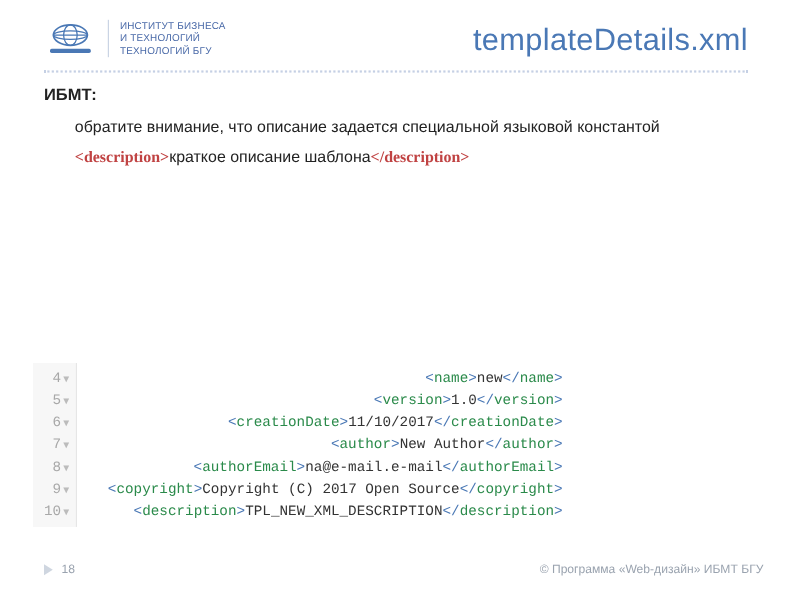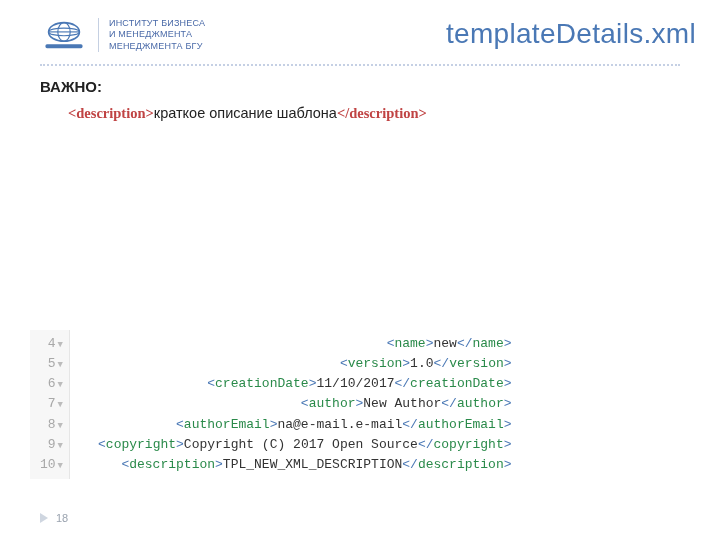--- a/index.html
+++ b/index.html
@@ -6,23 +6,23 @@
   body {
     width: 720px;
     height: 540px;
     background: #fff;
     font-family: Verdana, Geneva, sans-serif;
     position: relative;
     overflow: hidden;
   }
   .header {
     display: flex;
-    align-items: flex-start;
+    align-items: flex-end;
     justify-content: space-between;
-    padding: 18px 24px 8px 40px;
+    padding: 18px 40px 8px 40px;
     gap: 28px;
   }
   .brand {
     display: flex;
     align-items: center;
     gap: 10px;
   }
   .logo {
     width: 48px;
     height: 34px;
@@ -128,31 +128,32 @@
   <div class="brand">
     <svg class="logo" viewBox="0 0 60 44">
       <ellipse cx="30" cy="18" rx="20" ry="12" fill="none" stroke="#4a78b5" stroke-width="2"></ellipse>
       <ellipse cx="30" cy="18" rx="20" ry="5" fill="none" stroke="#4a78b5" stroke-width="1.5"></ellipse>
       <ellipse cx="30" cy="18" rx="8" ry="12" fill="none" stroke="#4a78b5" stroke-width="1.5"></ellipse>
       <line x1="10" y1="18" x2="50" y2="18" stroke="#4a78b5" stroke-width="1.5"></line>
       <rect x="6" y="34" width="48" height="5" rx="2" fill="#4a78b5"></rect>
     </svg>
     <div class="brand-text">
       <div>ИНСТИТУТ БИЗНЕСА</div>
-      <div>И МЕНЕДЖМЕНТА</div>
-      <div>МЕНЕДЖМЕНТА БГУ</div>
+      <div>И ТЕХНОЛОГИЙ</div>
+      <div>ТЕХНОЛОГИЙ БГУ</div>
     </div>
   </div>
   <div class="title">templateDetails.xml</div>
 </div>
 
 <div class="dotted"></div>
 
 <div class="content">
-  <p class="important">ВАЖНО:</p>
+  <p class="important">ИБМТ:</p>
+  <p class="para">обратите внимание, что описание задается специальной языковой константой</p>
   <p class="code-line">
     <span class="tag">&lt;description&gt;</span><span>краткое описание шаблона</span><span class="tag">&lt;/description&gt;</span>
   </p>
 </div>
 
 <div class="code-block">
   <div class="gutter" id="gutter">
       <div class="ln">4<span class="caret">▼</span></div>
       <div class="ln">5<span class="caret">▼</span></div>
       <div class="ln">6<span class="caret">▼</span></div>
@@ -162,13 +163,14 @@
       <div class="ln">10<span class="caret">▼</span></div>
     </div>
   <div class="code" id="code"><div><span class="p">&lt;</span><span class="t">name</span><span class="p">&gt;</span><span class="tx">new</span><span class="p">&lt;/</span><span class="t">name</span><span class="p">&gt;</span></div><div><span class="p">&lt;</span><span class="t">version</span><span class="p">&gt;</span><span class="tx">1.0</span><span class="p">&lt;/</span><span class="t">version</span><span class="p">&gt;</span></div><div><span class="p">&lt;</span><span class="t">creationDate</span><span class="p">&gt;</span><span class="tx">11/10/2017</span><span class="p">&lt;/</span><span class="t">creationDate</span><span class="p">&gt;</span></div><div><span class="p">&lt;</span><span class="t">author</span><span class="p">&gt;</span><span class="tx">New Author</span><span class="p">&lt;/</span><span class="t">author</span><span class="p">&gt;</span></div><div><span class="p">&lt;</span><span class="t">authorEmail</span><span class="p">&gt;</span><span class="tx">na@e-mail.e-mail</span><span class="p">&lt;/</span><span class="t">authorEmail</span><span class="p">&gt;</span></div><div><span class="p">&lt;</span><span class="t">copyright</span><span class="p">&gt;</span><span class="tx">Copyright (C) 2017 Open Source</span><span class="p">&lt;/</span><span class="t">copyright</span><span class="p">&gt;</span></div><div><span class="p">&lt;</span><span class="t">description</span><span class="p">&gt;</span><span class="tx">TPL_NEW_XML_DESCRIPTION</span><span class="p">&lt;/</span><span class="t">description</span><span class="p">&gt;</span></div></div>
 </div>
 
 <div class="footer">
   <div class="pn-wrap">
     <span class="tri"></span>
     <span>18</span>
   </div>
+  <div>© Программа «Web-дизайн» ИБМТ БГУ</div>
 </div>
 
 </body></html>

